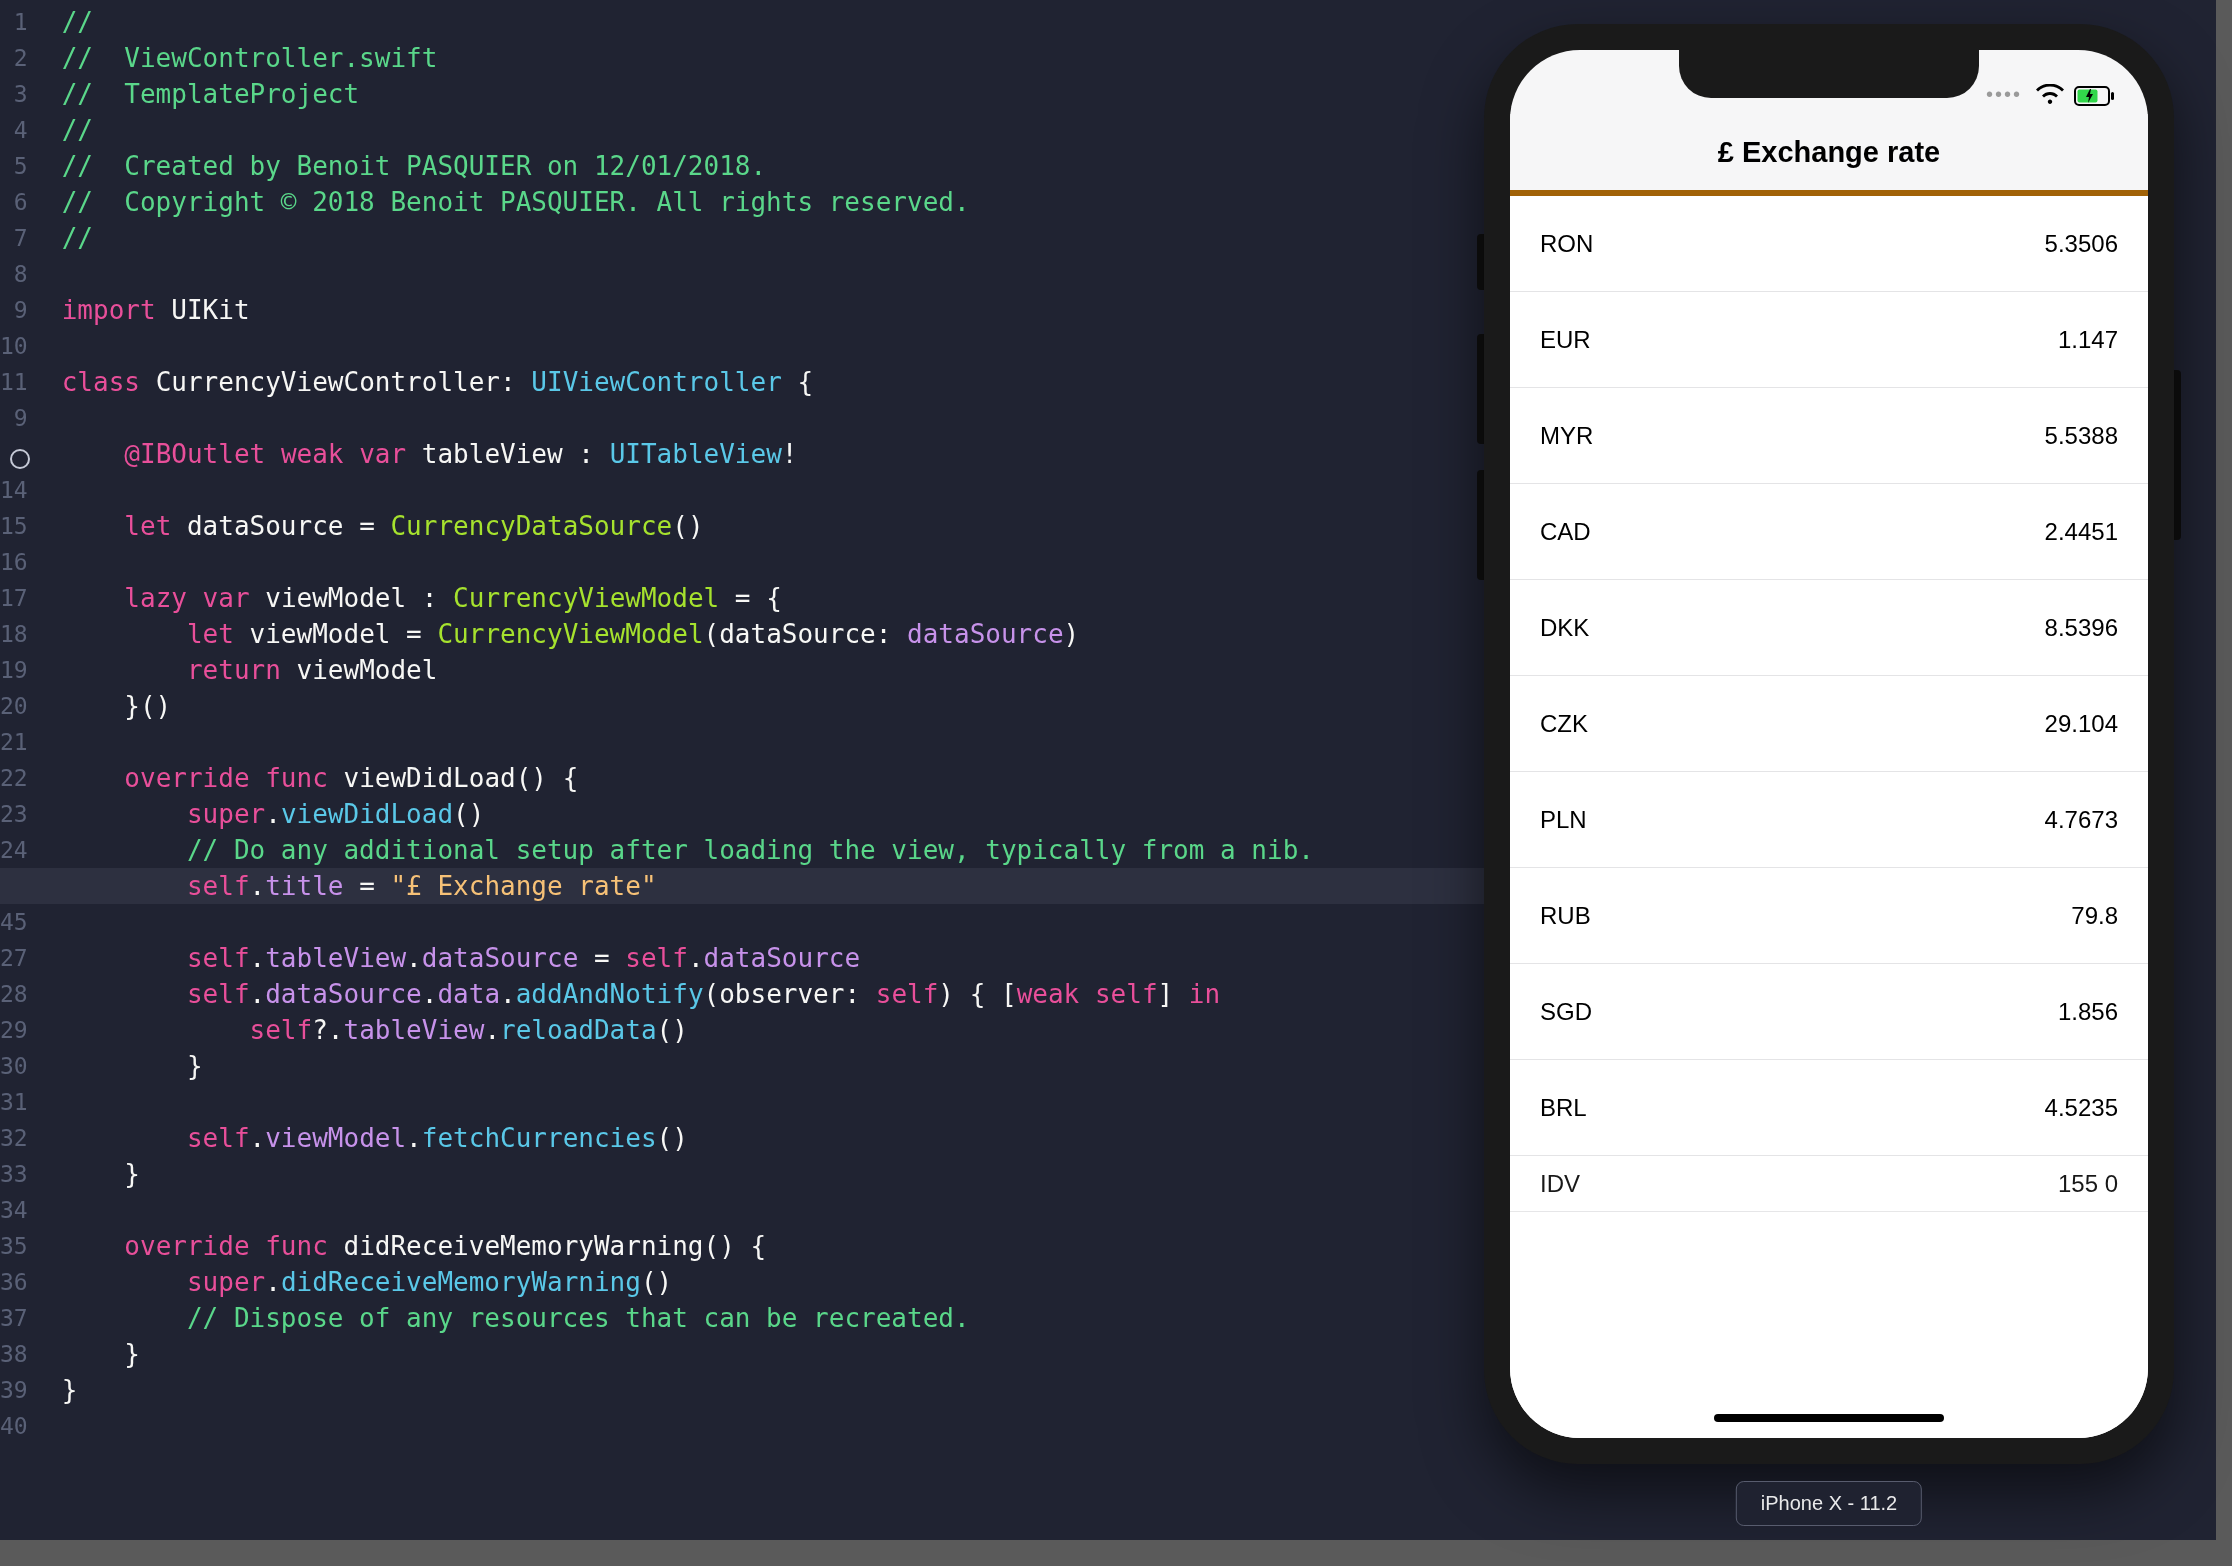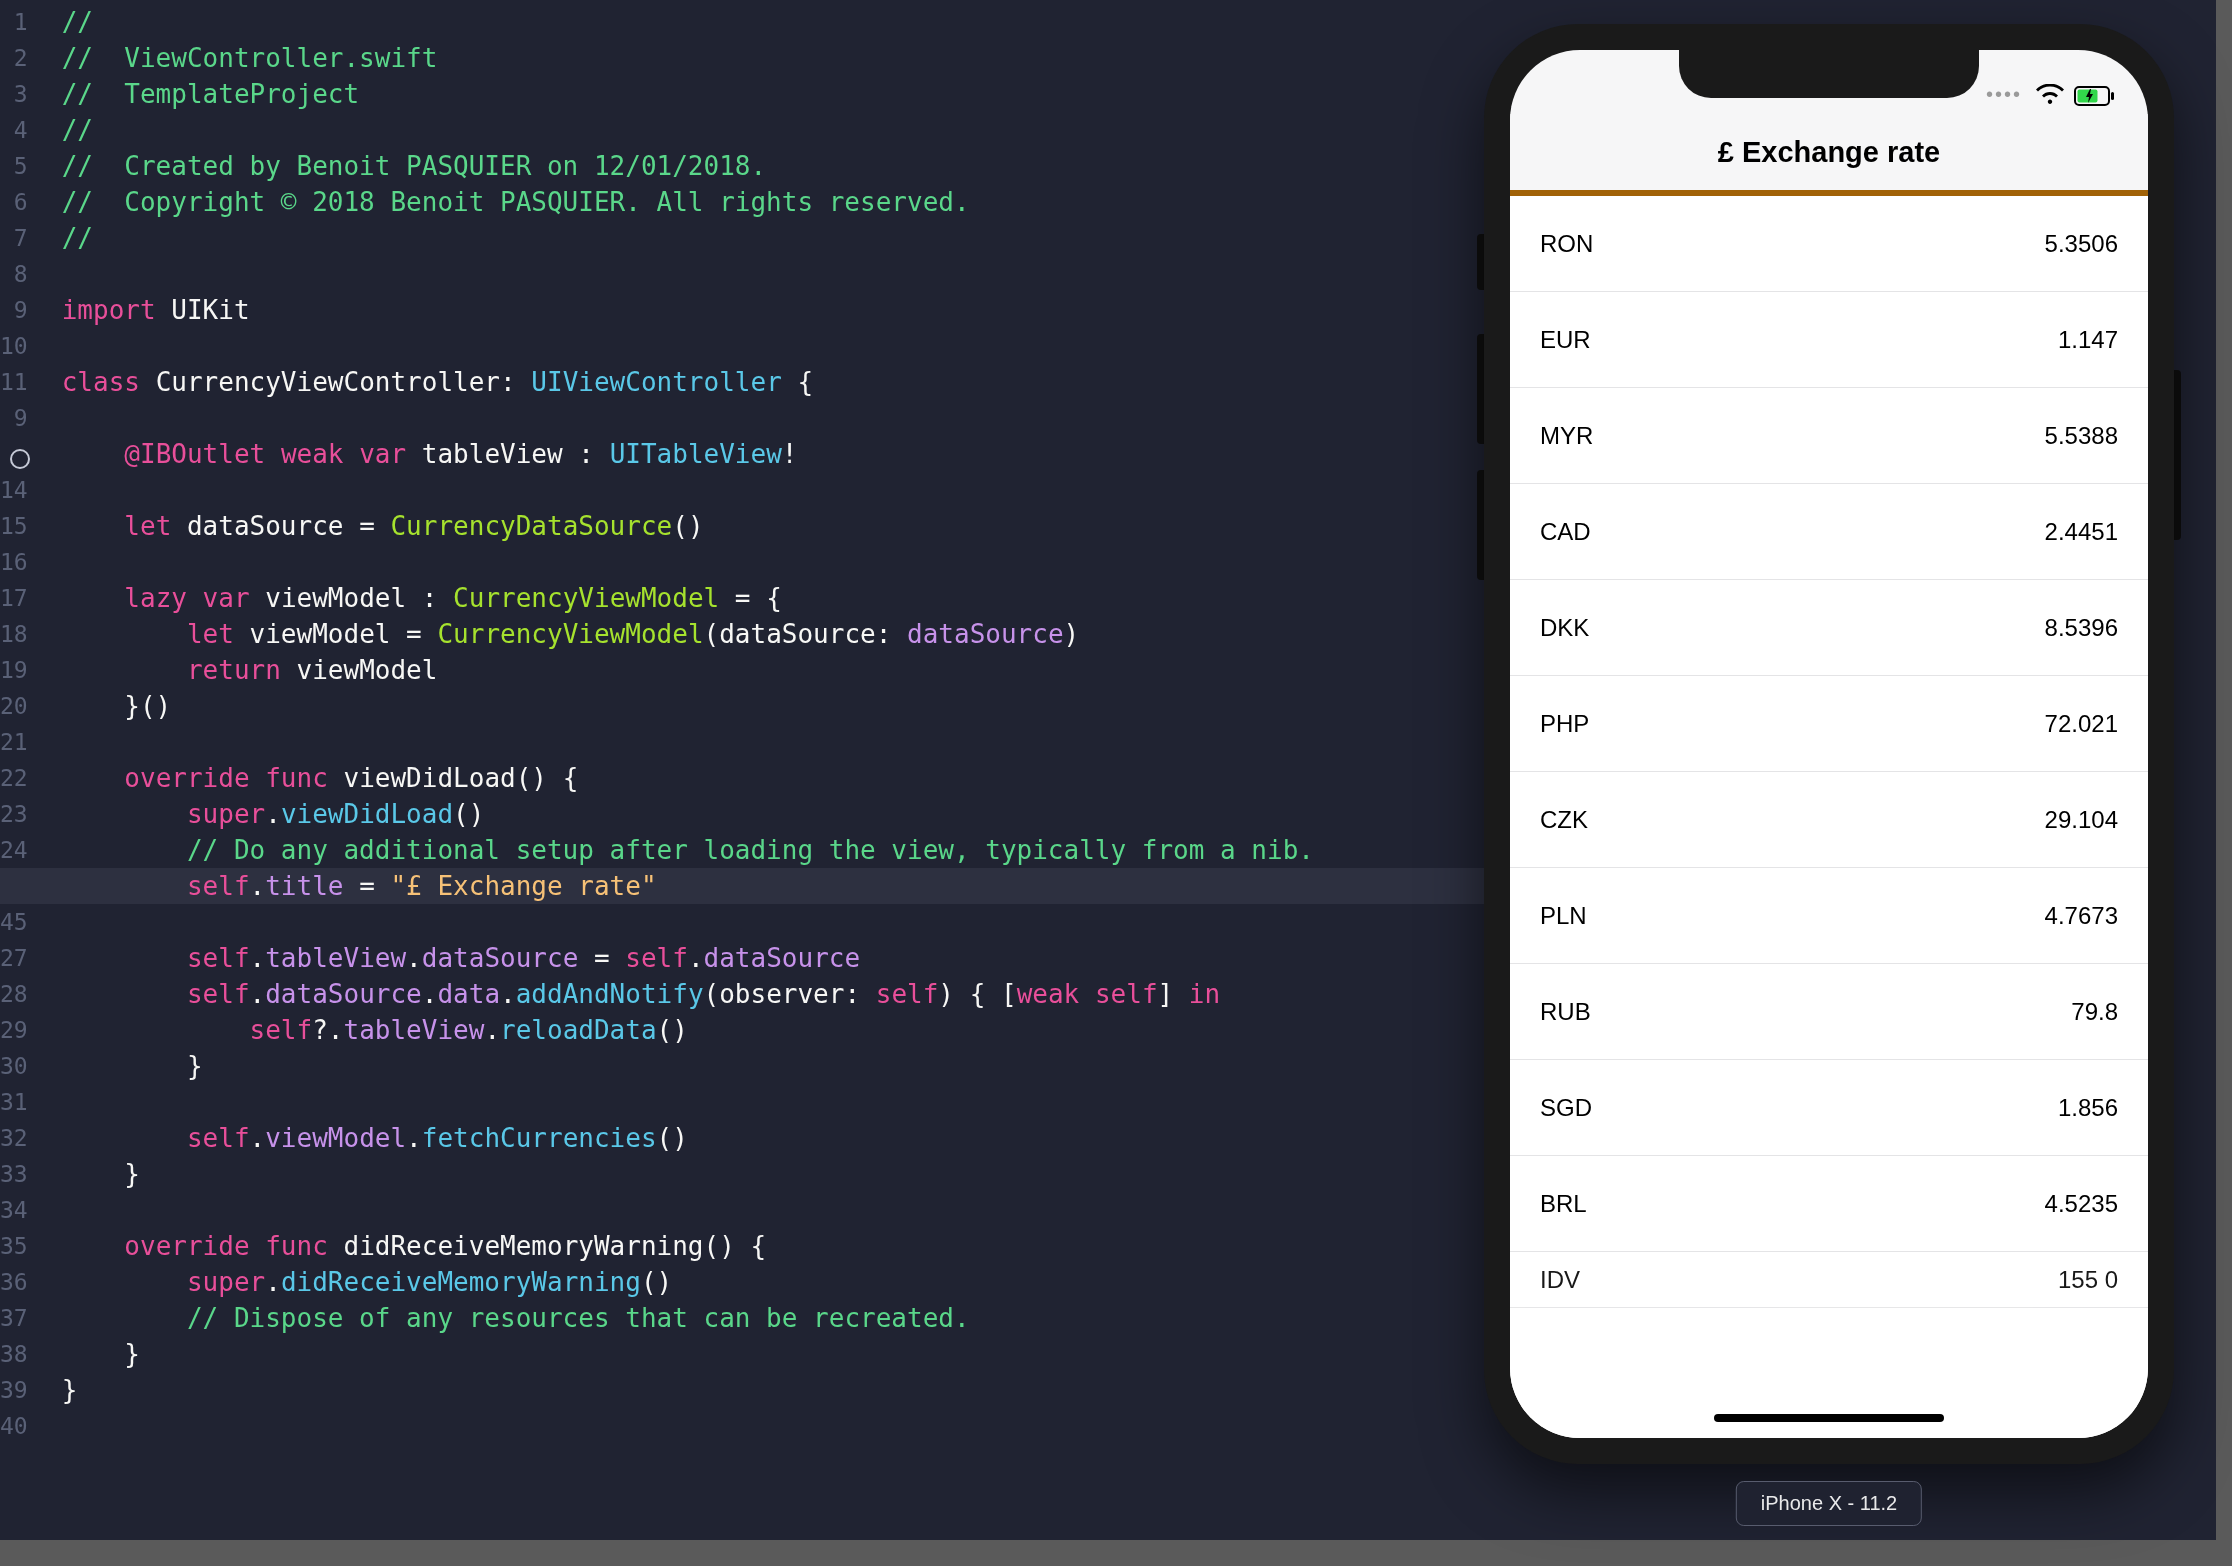--- a/index.html
+++ b/index.html
@@ -173,24 +173,20 @@
             </div>
             <div class="row">
               <span class="code-col">CAD</span>
               <span class="rate-col">2.4451</span>
             </div>
             <div class="row">
               <span class="code-col">DKK</span>
               <span class="rate-col">8.5396</span>
             </div>
             <div class="row">
-              <span class="code-col">PHP</span>
-              <span class="rate-col">72.021</span>
-            </div>
-            <div class="row">
               <span class="code-col">CZK</span>
               <span class="rate-col">29.104</span>
             </div>
             <div class="row">
               <span class="code-col">PLN</span>
               <span class="rate-col">4.7673</span>
             </div>
             <div class="row">
               <span class="code-col">RUB</span>
               <span class="rate-col">79.8</span>

